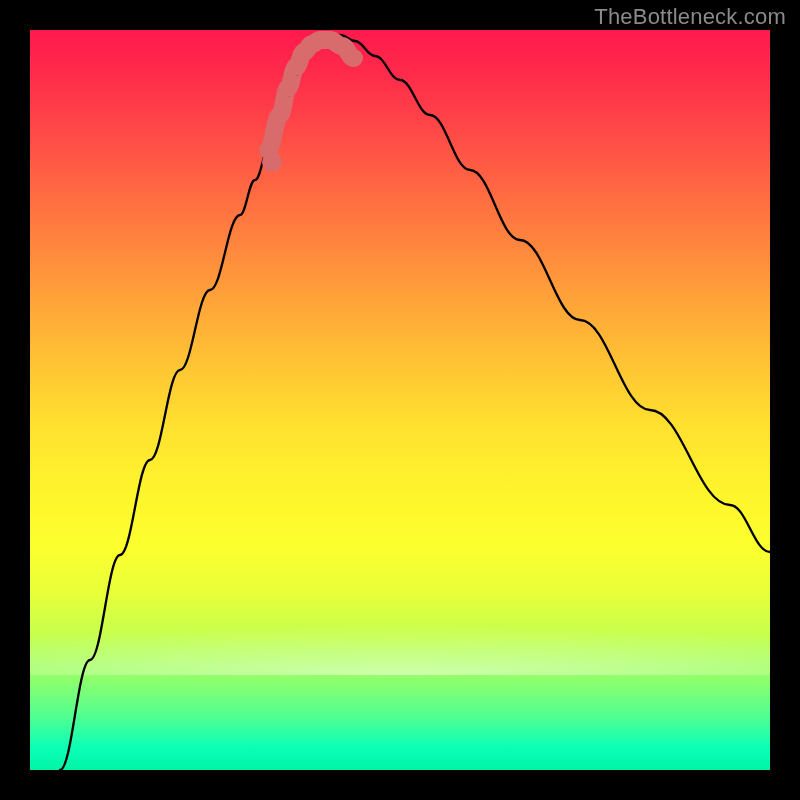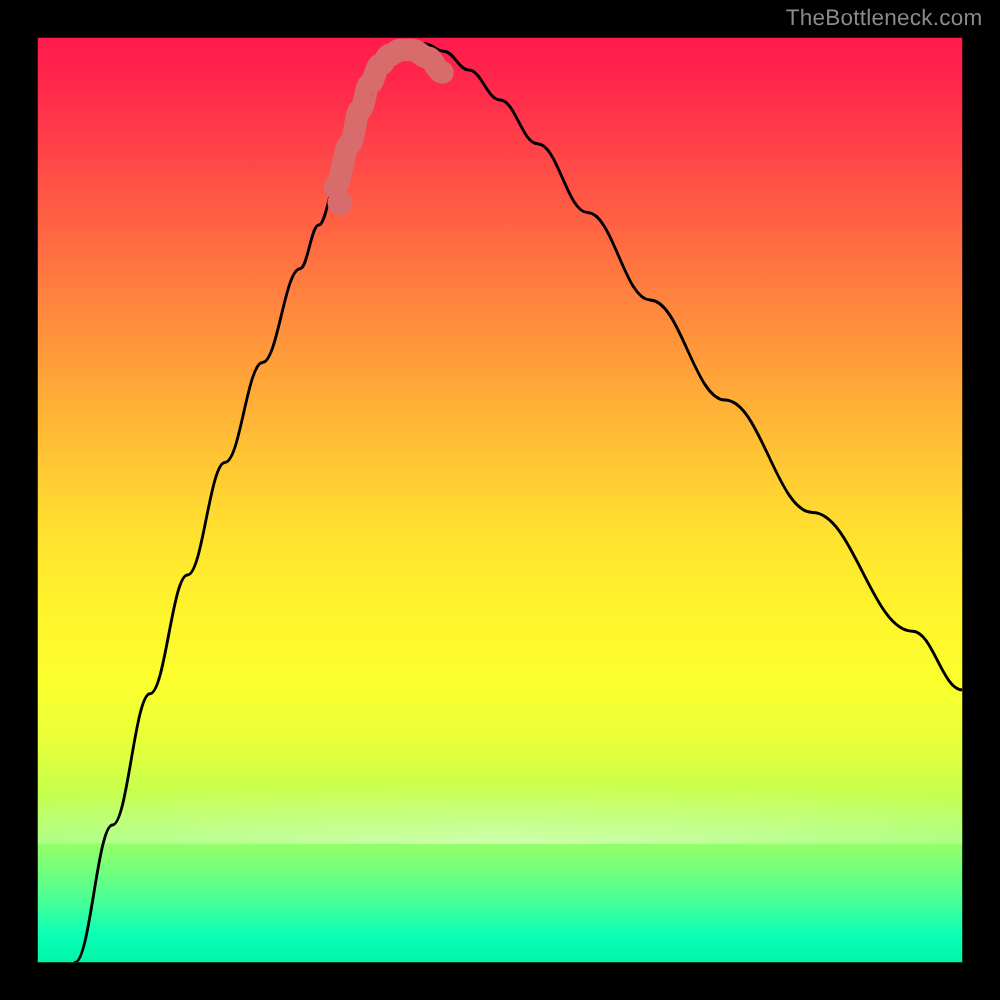--- a/index.html
+++ b/index.html
@@ -48,21 +48,21 @@
     bottom: 95px;
     height: 70px;
     background: radial-gradient(ellipse 120% 100% at 50% 100%, rgba(255,255,210,0.55), rgba(255,255,180,0.0) 70%);
     mix-blend-mode: screen;
   }
   .watermark {
     position: absolute;
     top: 4px;
     right: 14px;
     color: #8a8a8a;
-    font-size: 18px;
+    font-size: 22px;
     letter-spacing: 0.2px;
     user-select: none;
     text-align: center;
   }
   svg.plot {
     position: absolute;
     inset: 0;
   }
 </style>
 </head>

